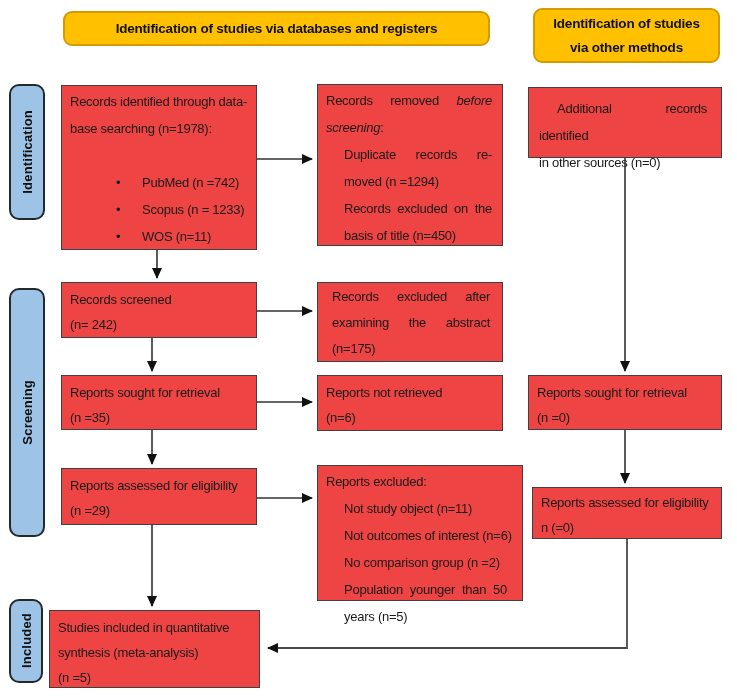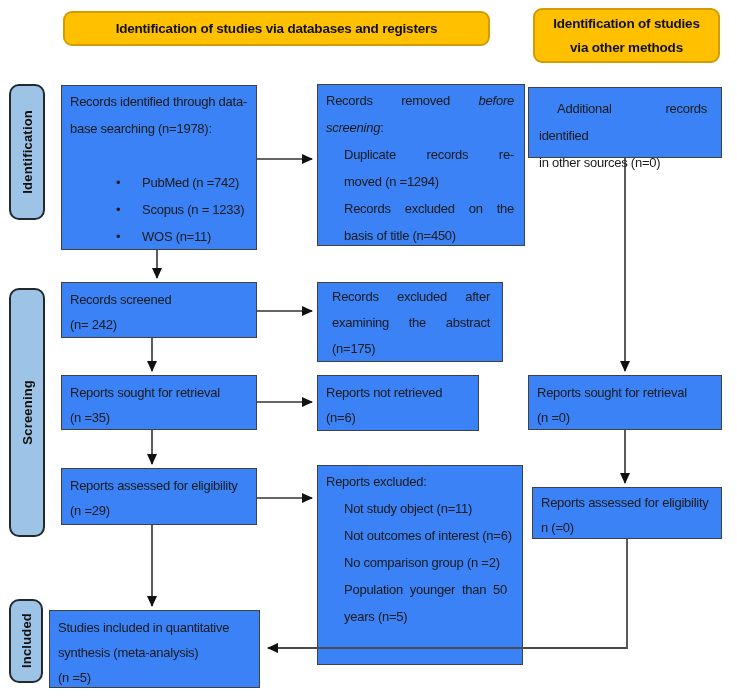--- a/index.html
+++ b/index.html
@@ -23,21 +23,21 @@
   .bluebox{
     background:var(--blue);border:2px solid var(--blue-border);border-radius:10px;
     display:flex;align-items:center;justify-content:center;
   }
   .bluebox .vtext{
     writing-mode:vertical-rl;transform:rotate(180deg);
     font-weight:bold;font-size:13px;letter-spacing:0.2px;color:#111;
   }
   
   .fbox{
-    background:#3b82f6;border:1.5px solid var(--box-border);
+    background:#ef4444;border:1.5px solid var(--box-border);
     font-size:13px;line-height:27px;letter-spacing:-0.25px;
     padding:2px 8px 0 8px;color:var(--ink);
   }
   .fbox.small{line-height:25px;padding-top:4px;}
   .fbox.mid{line-height:26px;padding-top:1px;padding-right:12px;}
   .line{white-space:nowrap;}
   .just{text-align:justify;text-align-last:justify;white-space:normal;}
   .ti18{text-indent:18px;}
   .ind{margin-left:18px;}
   .it{font-style:italic;}
@@ -102,41 +102,41 @@
     <div class="line">Reports assessed for eligibility</div>
     <div class="line">(n =29)</div>
   </div>
 
   <div class="abs fbox small center" style="left:49px;top:610px;width:211px;height:78px;">
     <div class="line">Studies included in quantitative</div>
     <div class="line">synthesis (meta-analysis)</div>
     <div class="line">(n =5)</div>
   </div>
 
-  <div class="abs fbox" style="left:317px;top:84px;width:208px;height:162px;padding-right:10px;">
+  <div class="abs fbox" style="left:317px;top:84px;width:186px;height:162px;padding-right:10px;">
     <div class="just"><span>Records removed</span> <span class="it">before</span></div>
     <div class="line"><span class="it">screening</span><span>:</span></div>
     <div class="just ind">Duplicate records re-</div>
     <div class="line ind">moved (n =1294)</div>
     <div class="just ind">Records excluded on the</div>
     <div class="line ind">basis of title (n=450)</div>
   </div>
 
   <div class="abs fbox mid" style="left:317px;top:282px;width:186px;height:80px;padding-left:14px;">
     <div class="just">Records excluded after</div>
     <div class="just">examining the abstract</div>
     <div class="line">(n=175)</div>
   </div>
 
-  <div class="abs fbox small" style="left:317px;top:375px;width:162px;height:56px;">
+  <div class="abs fbox small" style="left:317px;top:375px;width:186px;height:56px;">
     <div class="line">Reports not retrieved</div>
     <div class="line">(n=6)</div>
   </div>
 
-  <div class="abs fbox" style="left:317px;top:465px;width:206px;height:200px;padding-right:15px;">
+  <div class="abs fbox" style="left:317px;top:465px;width:206px;height:136px;padding-right:15px;">
     <div class="line">Reports excluded:</div>
     <div class="line ind">Not study object (n=11)</div>
     <div class="line ind">Not outcomes of interest (n=6)</div>
     <div class="line ind">No comparison group (n =2)</div>
     <div class="just ind">Population younger than 50</div>
     <div class="line ind">years (n=5)</div>
   </div>
 
   <div class="abs fbox" style="left:528px;top:87px;width:194px;height:71px;padding:7px 14px 0 10px;">
     <div class="just ti18">Additional records identified</div>

